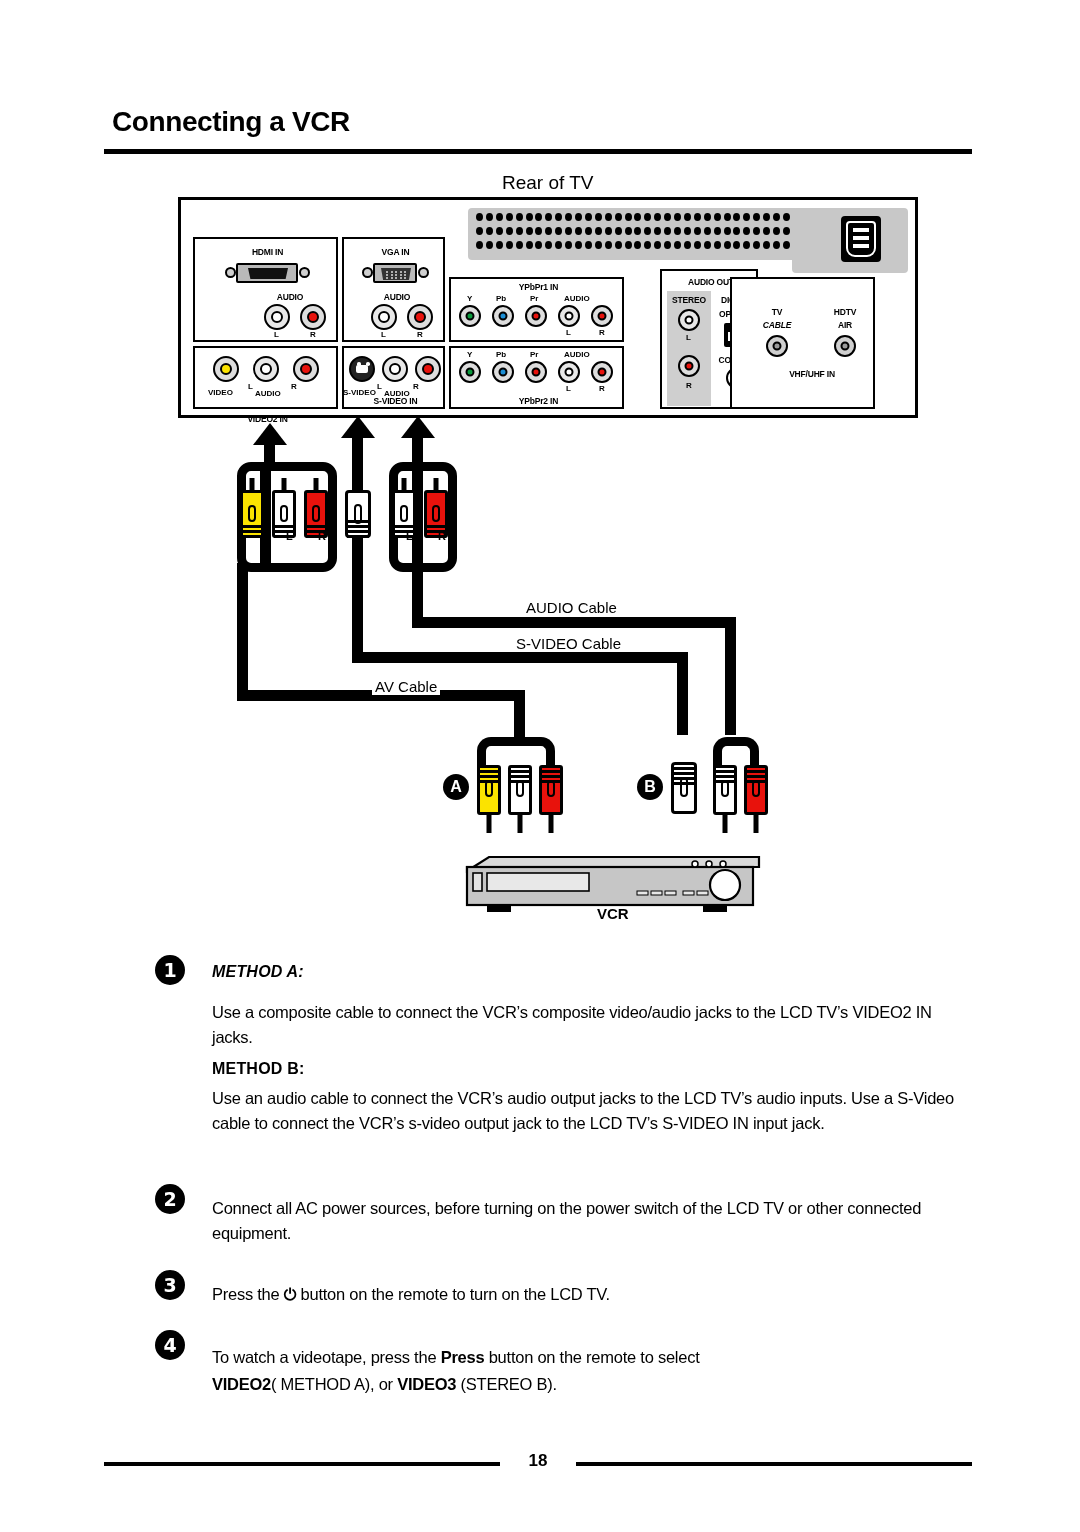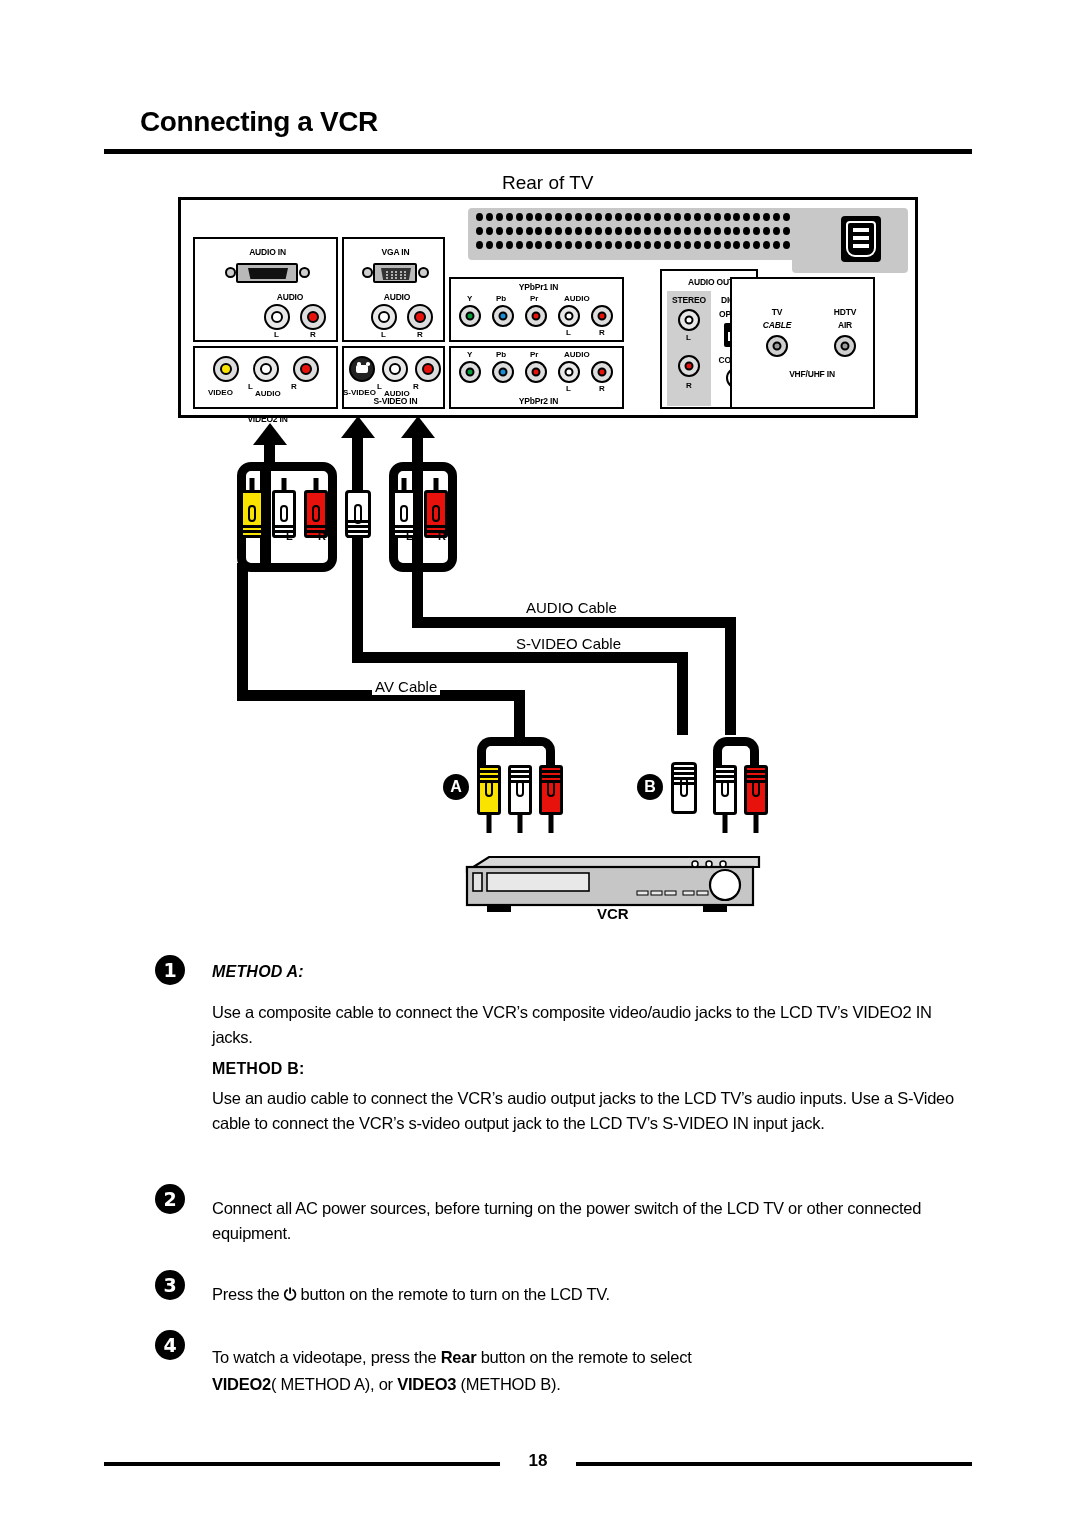--- a/index.html
+++ b/index.html
@@ -8,21 +8,21 @@
     font-family:"Liberation Sans", sans-serif;
     color:#000;position:relative;overflow:hidden;
   }
   .page{position:absolute;inset:0;}
 
   
   .hdr{position:absolute;left:113px;top:52px;width:860px;height:26px;}
   .hdr-text{position:absolute;left:0;top:0;font-size:15.5px;font-weight:bold;letter-spacing:-0.2px;white-space:nowrap;}
   .hdr-rule{position:absolute;left:265px;top:12px;width:707px;height:3px;background:#000;}
 
-  .title{position:absolute;left:112px;top:106px;font-size:28px;font-weight:bold;letter-spacing:-0.4px;margin-left:28px;}
+  .title{position:absolute;left:112px;top:106px;font-size:28px;font-weight:bold;letter-spacing:-0.4px;}
   .title-rule{position:absolute;left:104px;top:149px;width:868px;height:5px;background:#000;}
 
   
   .rear-label{position:absolute;left:502px;top:172px;font-size:19px;}
 
   
   .tv{position:absolute;left:178px;top:197px;width:740px;height:221px;
       border:3px solid #000;background:#fff;box-sizing:border-box;}
   .vent{position:absolute;left:287px;top:8px;width:330px;height:52px;background:#c8c8c8;border-radius:4px;}
   .vent-dots{position:absolute;left:295px;top:13px;width:316px;height:42px;}
@@ -244,21 +244,21 @@
         <div class="pwr-in" style="left:49px;top:8px;">
           <div class="pwr-c" style="left:5px;top:5px;">
             <b class="p1"></b>
               <b class="p2"></b>
               <b class="p3"></b>
           </div>
         </div>
       </div>
 
       <div class="grp" style="left:12px;top:37px;width:145px;height:105px;">
-        <div class="glbl" style="left:0;top:8px;width:145px;">AUDIO IN</div>
+        <div class="glbl" style="left:0;top:8px;width:145px;">HDMI IN</div>
         <div class="hdmi" style="left:41px;top:24px;">
           <div class="in"></div>
         </div>
         <div class="ear" style="left:30px;top:28px;"></div>
         <div class="ear" style="left:104px;top:28px;"></div>
         <div class="glbl" style="left:60px;top:53px;width:70px;">AUDIO</div>
         <div class="rca white" style="left:69px;top:65px;"></div>
         <div class="rca red" style="left:105px;top:65px;"></div>
         <div class="jlbl" style="left:79px;top:91px;">L</div>
         <div class="jlbl" style="left:115px;top:91px;">R</div>
@@ -580,24 +580,24 @@
     <div class="step-num" style="left:155px;top:1184px;">2</div>
     <div class="stxt" style="left:212px;top:1196px;width:740px;">Connect all AC power sources, before turning on the power switch of the LCD TV or other connected equipment.</div>
 
     <div class="step-num" style="left:155px;top:1270px;">3</div>
     <div class="stxt" style="left:212px;top:1282px;width:740px;">
       <span>Press the </span><span style="font-family:'DejaVu Sans',sans-serif;font-weight:bold;font-size:16px;">⏻</span><span> button on the remote to turn on the LCD TV.</span>
     </div>
 
     <div class="step-num" style="left:155px;top:1330px;">4</div>
     <div class="stxt" style="left:212px;top:1345px;width:760px;">
-      <span>To watch a videotape, press the </span><b>Rear</b><span> button on the remote to select</span>
+      <span>To watch a videotape, press the </span><b>Press</b><span> button on the remote to select</span>
     </div>
     <div class="stxt" style="left:212px;top:1372px;width:760px;">
-      <b>VIDEO2</b><span>( METHOD A), or </span><b>VIDEO3</b><span> (METHOD B).</span>
+      <b>VIDEO2</b><span>( METHOD A), or </span><b>VIDEO3</b><span> (STEREO B).</span>
     </div>
   </div>
 
   <div class="ft-l"></div>
   <div class="ft-n">18</div>
   <div class="ft-r"></div>
 
 </div>
 
 </body></html>

